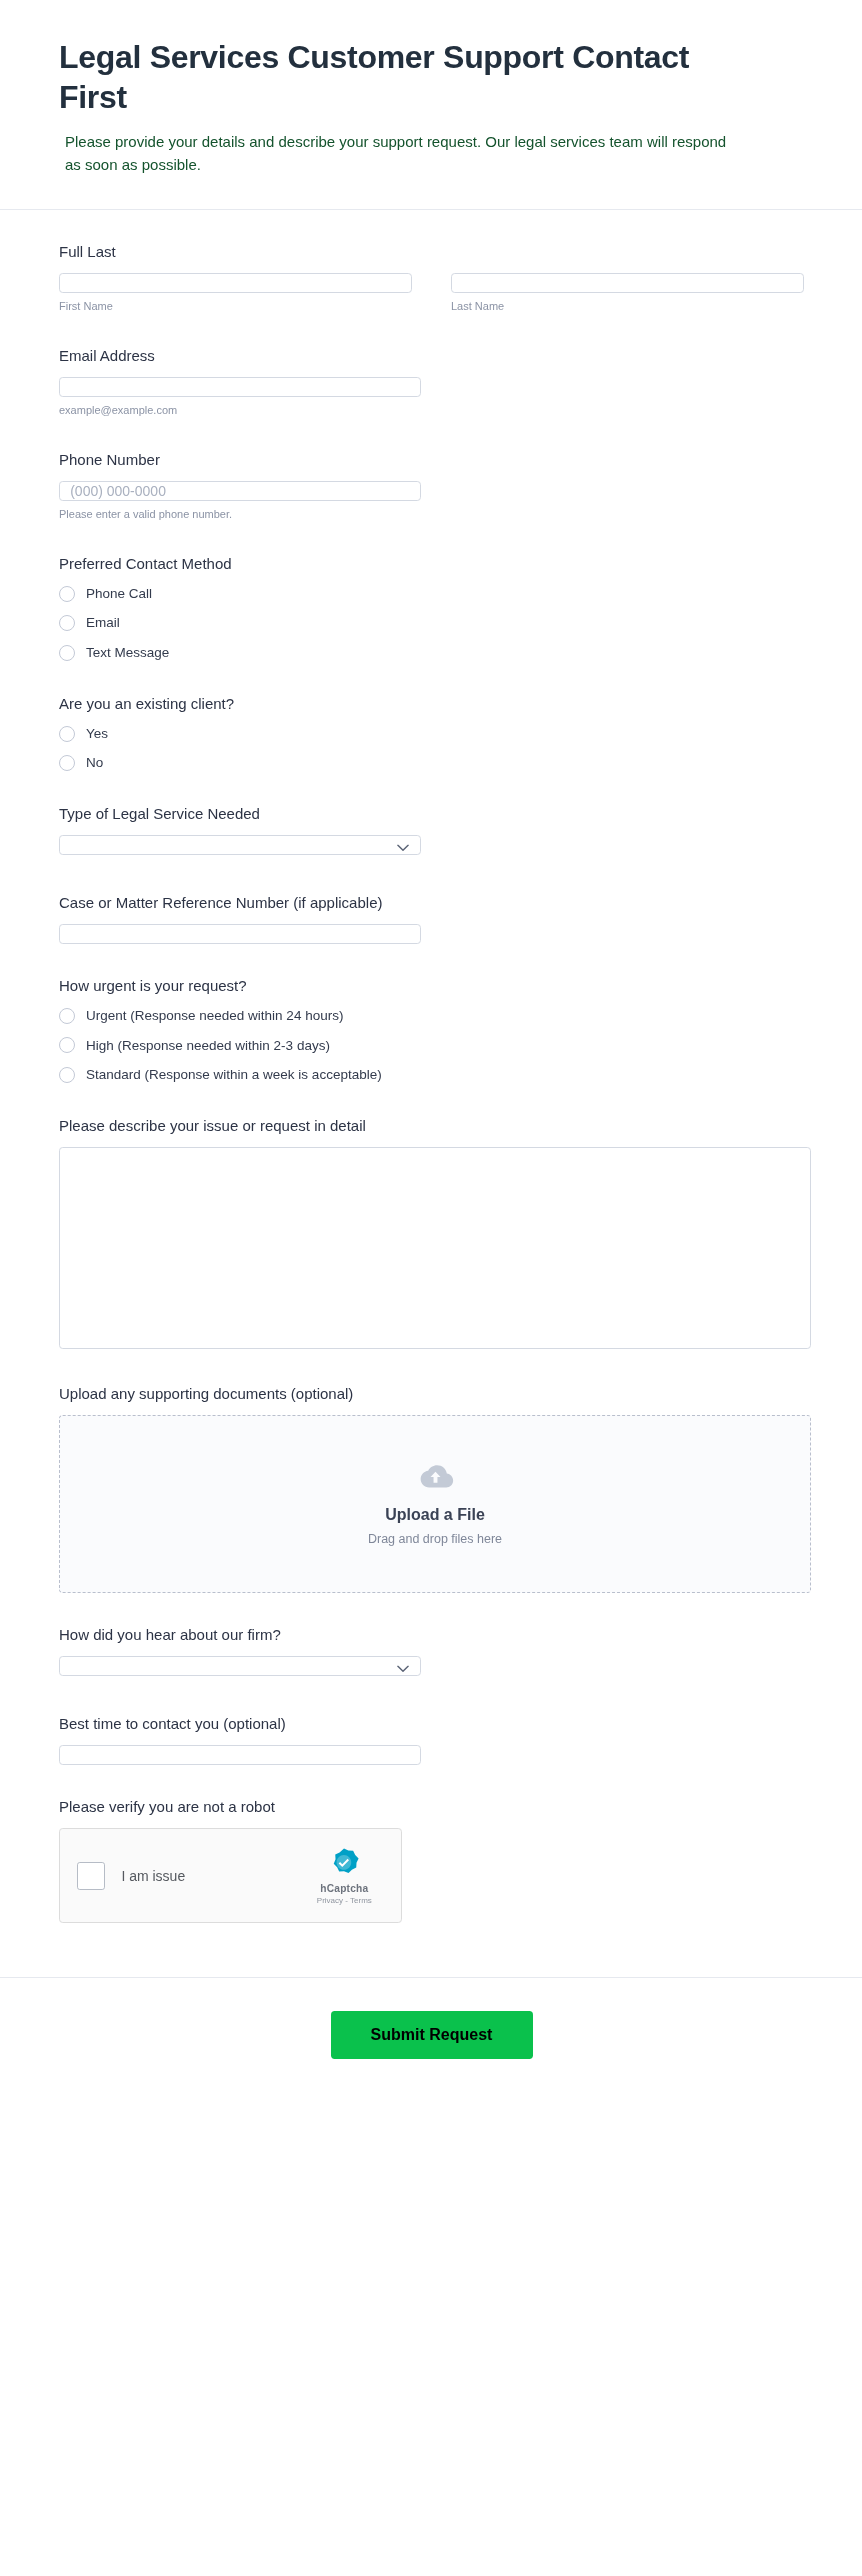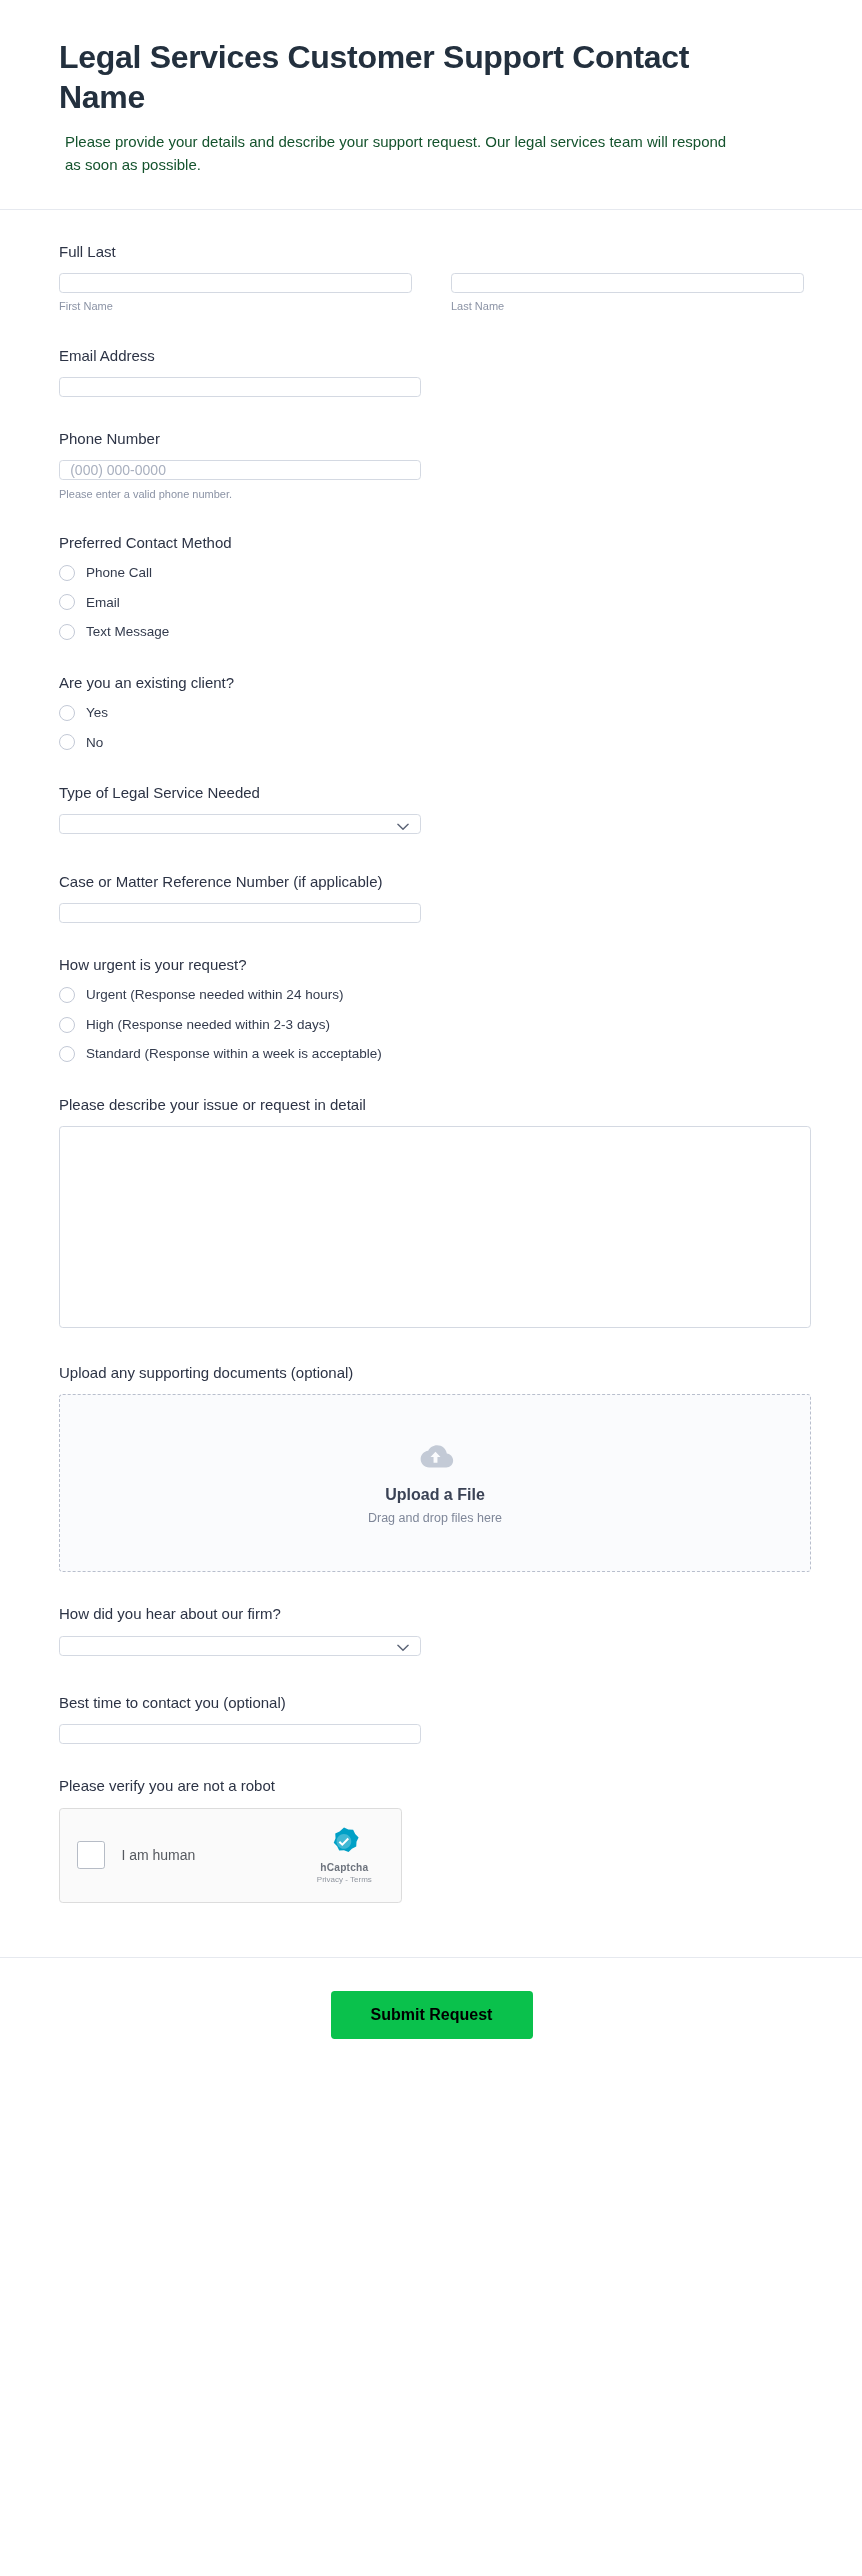--- a/index.html
+++ b/index.html
@@ -232,21 +232,21 @@
     min-width: 202px;
     cursor: pointer;
   }
 </style>
 </head>
 <body>
 
 <div class="page">
 
   <div class="form-header">
-    <h1 class="form-title">Legal Services Customer Support Contact Name</h1>
+    <h1 class="form-title">Legal Services Customer Support Contact First</h1>
     <p class="form-subtitle">Please provide your details and describe your support request. Our legal services team will respond as soon as possible.</p>
   </div>
 
   <div class="form-body">
 
     <div class="field">
       <label class="field-label">Full Last</label>
       <div class="name-row">
         <div class="name-col">
           <input class="text-input" type="text" placeholder="" style="">
@@ -255,20 +255,21 @@
         <div class="name-col">
           <input class="text-input" type="text" placeholder="" style="">
           <span class="sub-label">Last Name</span>
         </div>
       </div>
     </div>
 
     <div class="field">
       <label class="field-label">Email Address</label>
       <input class="text-input w-half" type="text" placeholder="" style="">
+      <span class="sub-label">example@example.com</span>
     </div>
 
     <div class="field">
       <label class="field-label">Phone Number</label>
       <input class="text-input w-half" type="text" placeholder="(000) 000-0000" style="">
       <span class="sub-label">Please enter a valid phone number.</span>
     </div>
 
     <div class="field">
       <label class="field-label">Preferred Contact Method</label>
@@ -374,21 +375,21 @@
 
     <div class="field">
       <label class="field-label">Best time to contact you (optional)</label>
       <input class="text-input w-half" type="text" placeholder="" style="">
     </div>
 
     <div class="field">
       <label class="field-label">Please verify you are not a robot</label>
       <div class="captcha-box">
         <span class="captcha-check"></span>
-        <span class="captcha-text">I am human</span>
+        <span class="captcha-text">I am issue</span>
         <span class="captcha-brand">
           <span class="captcha-logo">
             <svg width="32" height="32" viewBox="0 0 34 34">
               <path d="M17 1.5l4.6 2.2 5.1.3 2.2 4.6 3.6 3.6-2.2 4.6-.3 5.1-4.6 2.2-3.6 3.6-4.8-1.9-5.1.3-2.2-4.6-3.6-3.6 1.9-4.8-.3-5.1 4.6-2.2L17 1.5z" fill="#00a0c6"></path>
               <path d="M16.9 8.6c4.3 0 7.8 3.5 7.8 7.8s-3.5 7.8-7.8 7.8-7.8-3.5-7.8-7.8 3.5-7.8 7.8-7.8z" fill="#ffffff" opacity="0.25"></path>
               <path d="M20.8 12.6l-5.6 5.7-2.4-2.4-1.5 1.5 3.9 3.9 7.1-7.2-1.5-1.5z" fill="#ffffff"></path>
             </svg>
           </span>
           <span class="captcha-name">hCaptcha</span>
           <span class="captcha-links">Privacy - Terms</span>

